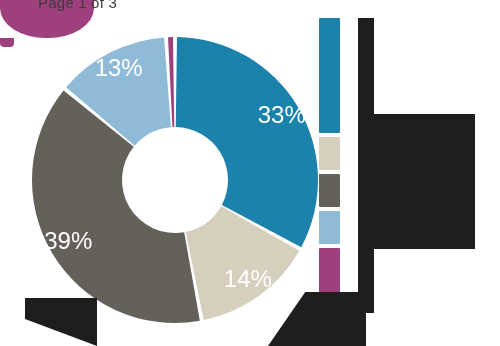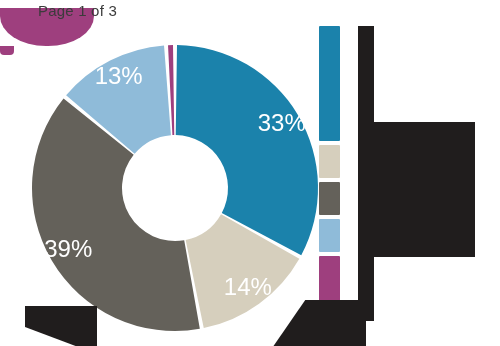--- a/index.html
+++ b/index.html
@@ -4,21 +4,21 @@
 <title>Donut Chart</title>
 <style>
   html,body{margin:0;padding:0;}
   body{
     width:500px;height:346px;
     background:#ffffff;
     font-family:"Liberation Sans", sans-serif;
     overflow:hidden;
     position:relative;
   }
-  #stage{position:absolute;left:0;top:8px;width:500px;height:276px;}
+  #stage{position:absolute;left:0;top:0;width:500px;height:276px;}
 
   
   .clipped-heading{
     position:absolute;
     left:38px; top:-8px;
     width:180px; height:22px;
     overflow:hidden;
     color:#3b3b3b;
     font-size:15px;
     line-height:22px;

